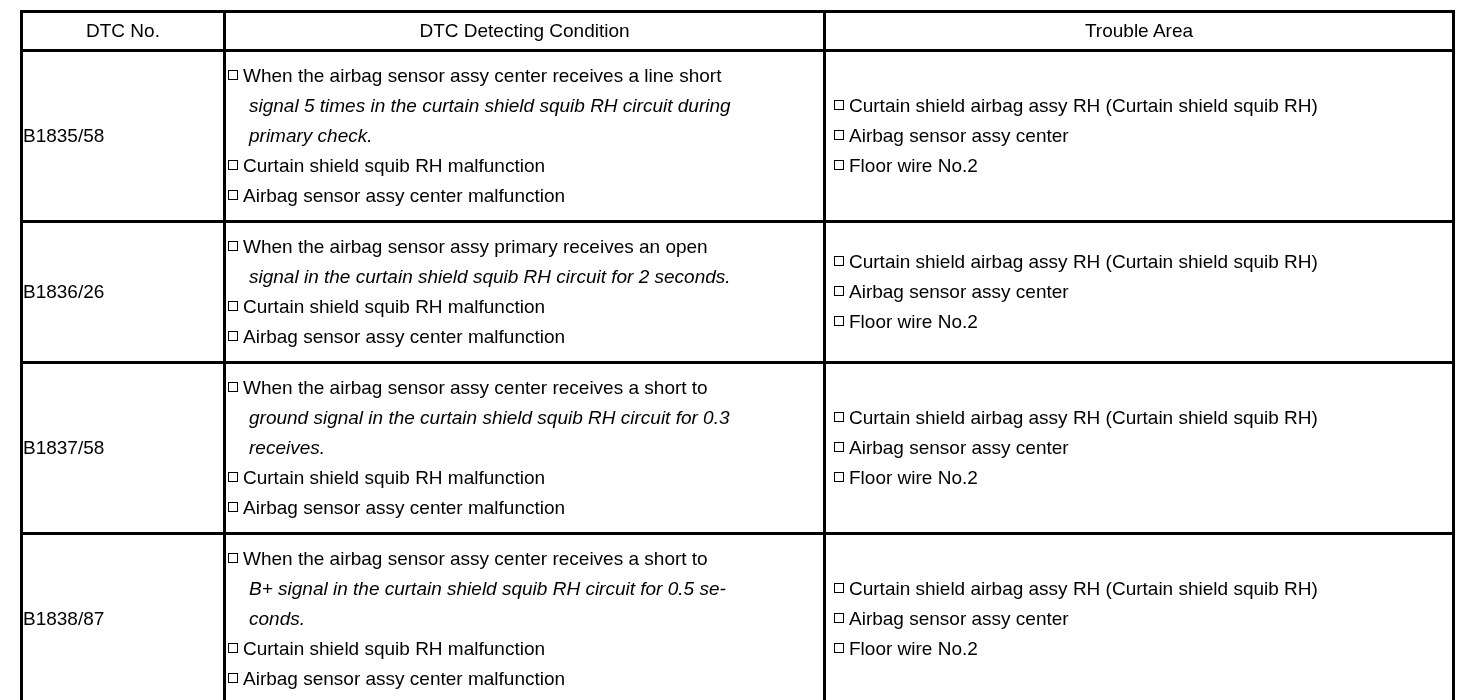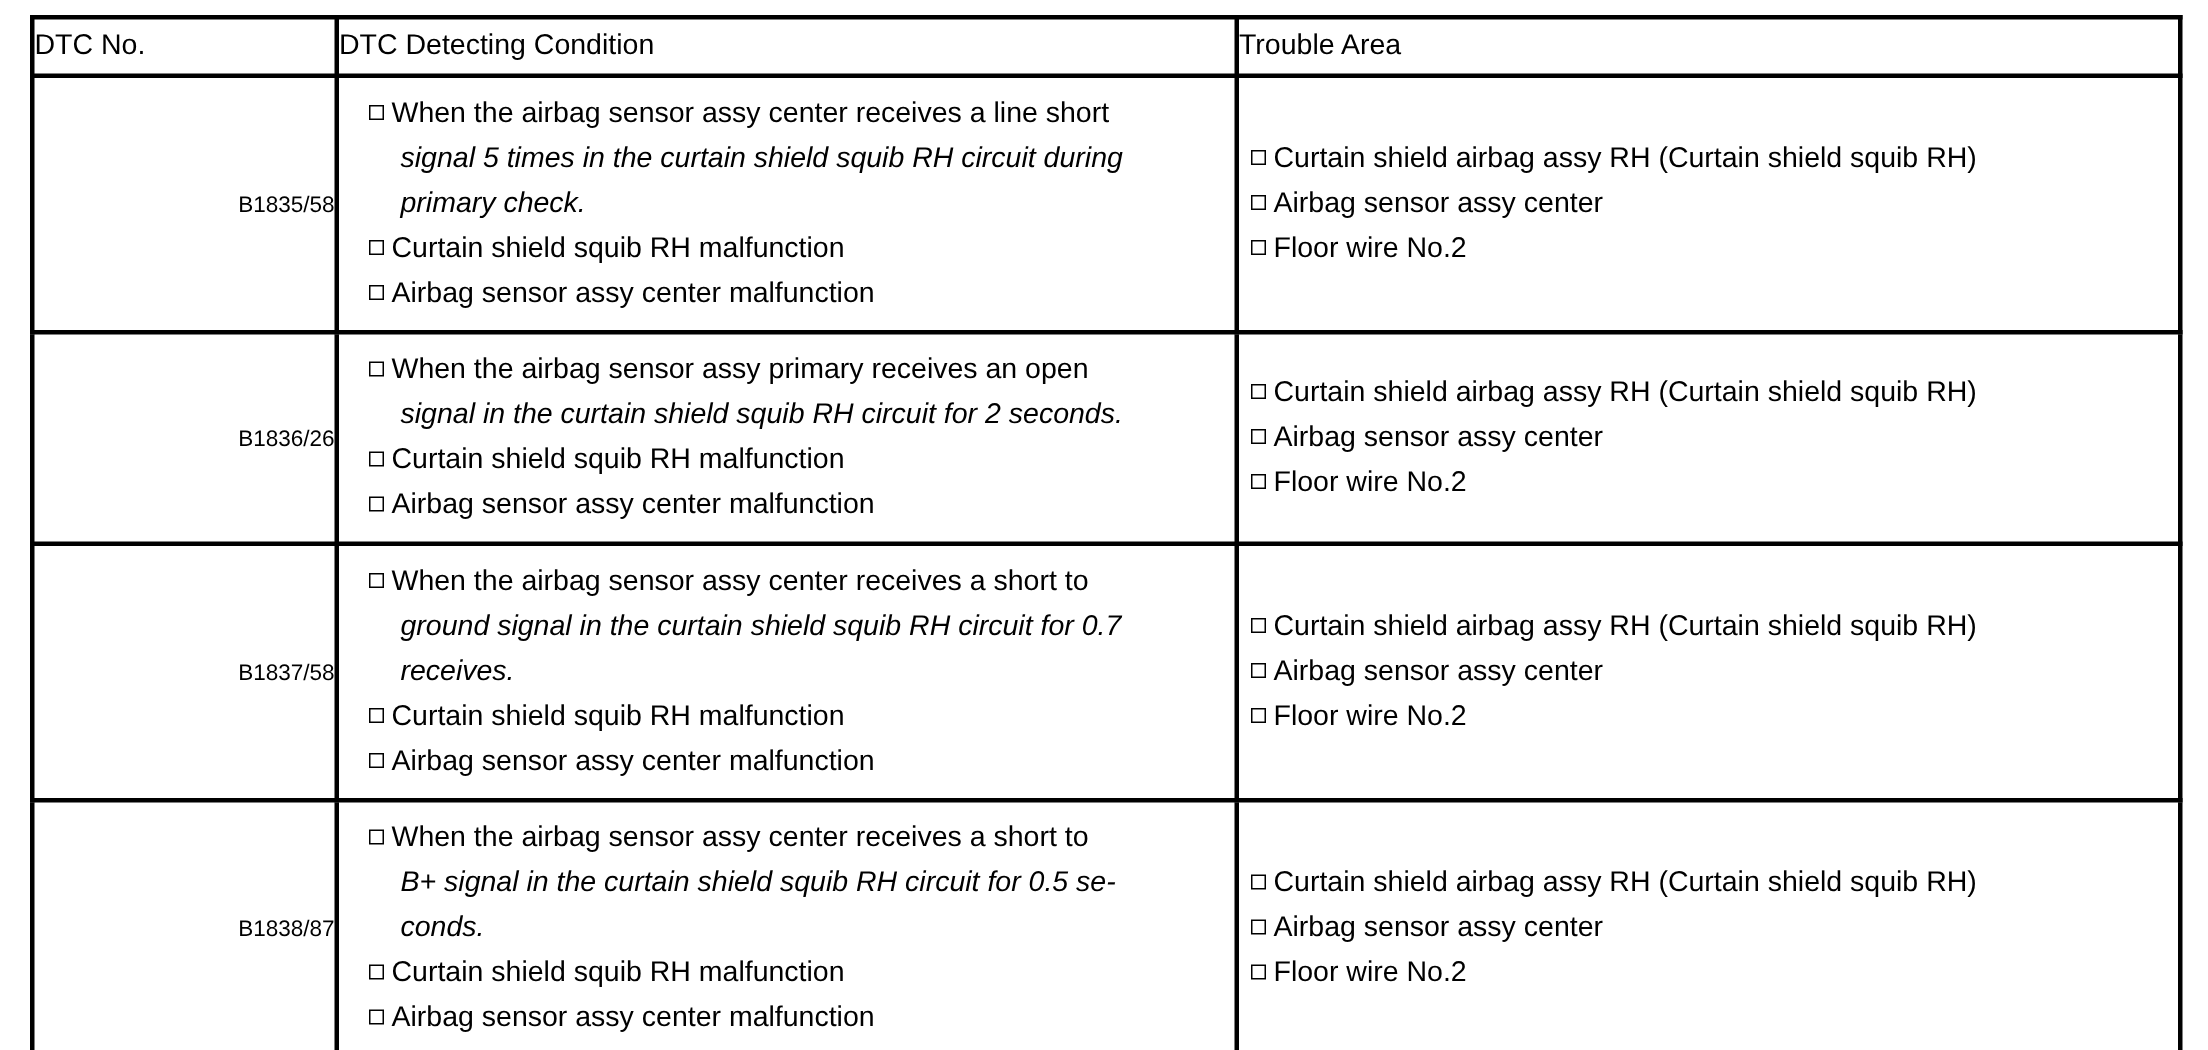--- a/index.html
+++ b/index.html
@@ -35,38 +35,38 @@
 
   table.dtc-table th,
   table.dtc-table td {
     border: 3px solid #000;
     padding: 0;
     vertical-align: middle;
   }
 
   
   .hdr-cell {
-    text-align: left;
+    text-align: center;
     font-size: 19px;
     font-weight: normal;
     height: 36px;
     line-height: 36px;
     white-space: nowrap;
   }
 
   
   .dtc-no {
-    text-align: right;
-    font-size: 15px;
+    text-align: left;
+    font-size: 19px;
     white-space: nowrap;
   }
 
   
   .cell-inner {
-    padding: 9px 6px 9px 20px;
+    padding: 9px 6px 9px 2px;
   }
   .trouble-inner {
     padding: 9px 6px 9px 8px;
   }
 
   ul.blist {
     list-style: none;
     margin: 0;
     padding: 0;
   }
@@ -199,21 +199,21 @@
           </td>
         </tr>
         <tr>
           <td class="dtc-no"><span>B1837/58</span></td>
           <td>
             <div class="cell-inner">
               <ul class="blist">
                 <li class="multi">
                   <span class="sqbullet"></span>
                   <span class="litext">When the airbag sensor assy center receives a short to</span>
-                  <span class="litext contline">ground signal in the curtain shield squib RH circuit for 0.7</span>
+                  <span class="litext contline">ground signal in the curtain shield squib RH circuit for 0.3</span>
                   <span class="litext contline">receives.</span>
                 </li>
                 <li>
                   <span class="sqbullet"></span>
                   <span class="litext">Curtain shield squib RH malfunction</span>
                 </li>
                 <li>
                   <span class="sqbullet"></span>
                   <span class="litext">Airbag sensor assy center malfunction</span>
                 </li>

